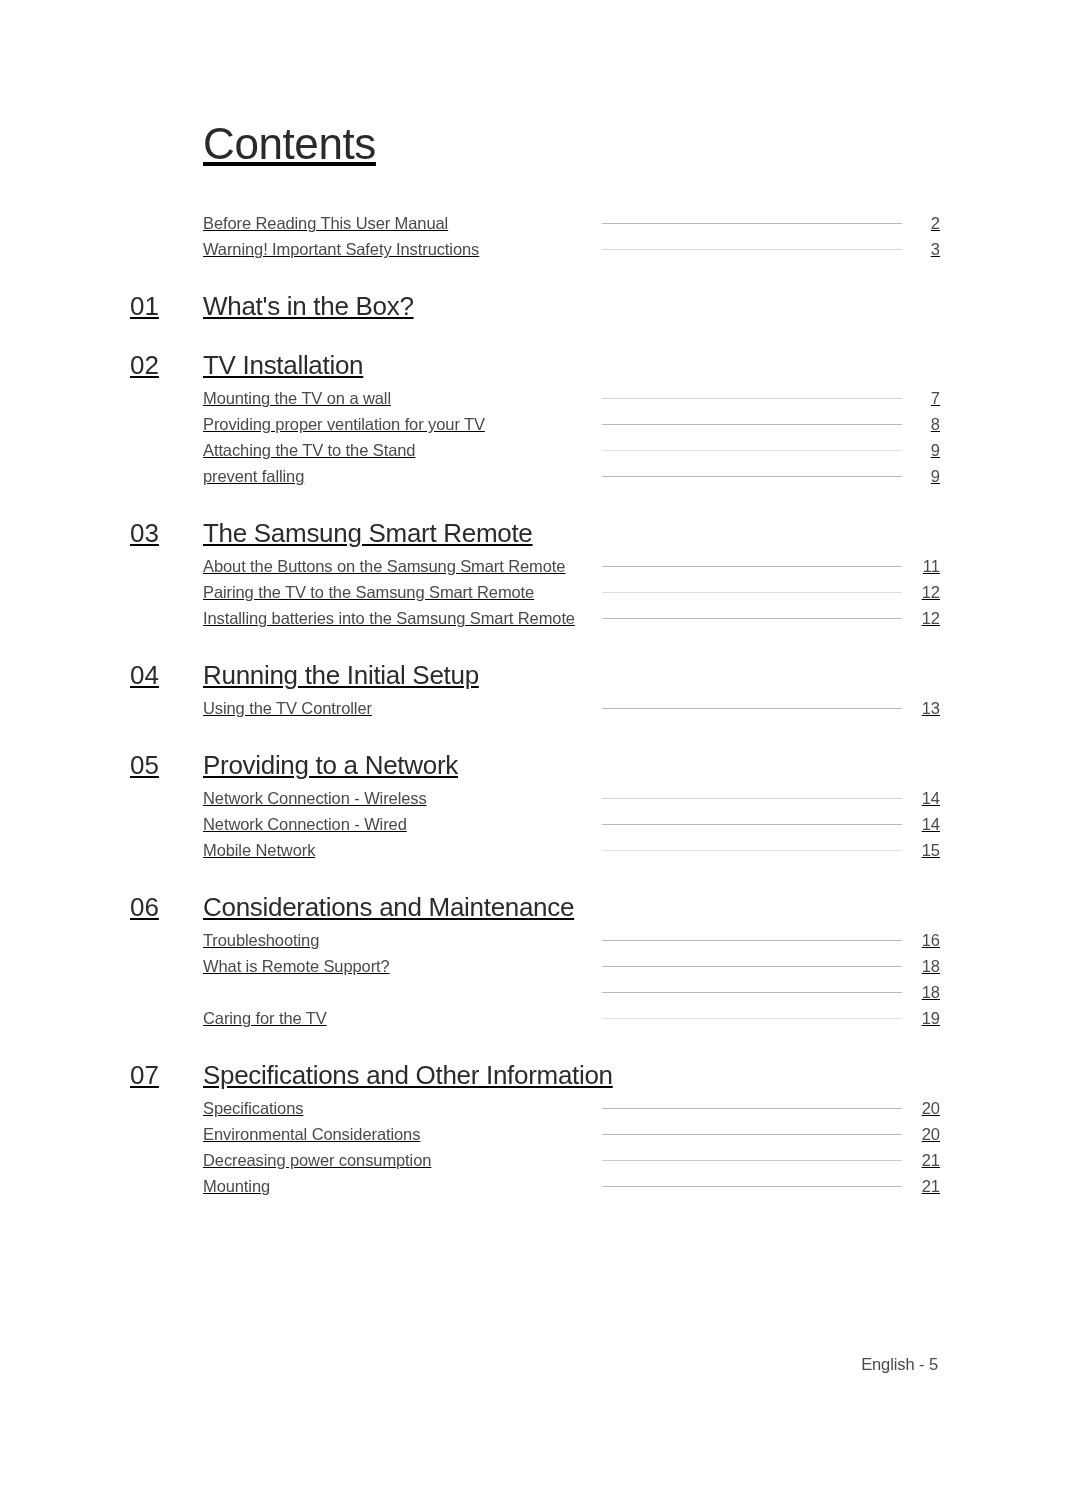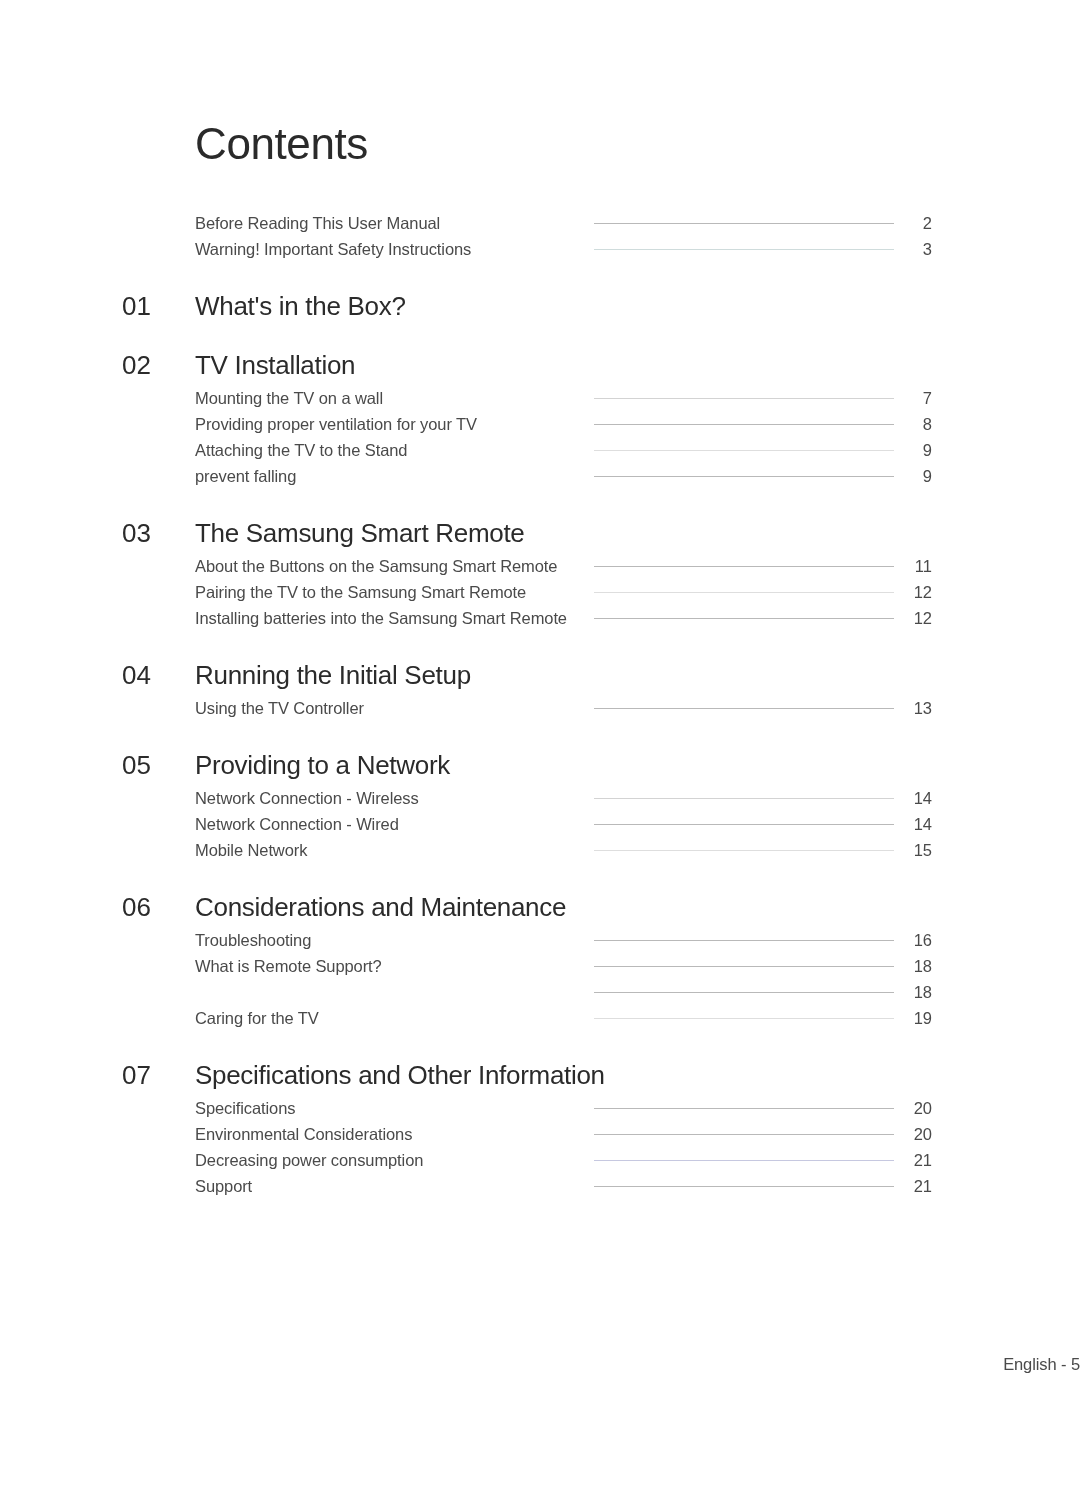--- a/index.html
+++ b/index.html
@@ -14,23 +14,24 @@
   .page {
     position: relative;
     width: 1080px;
     height: 1494px;
     background: #ffffff;
     overflow: hidden;
     box-sizing: border-box;
   }
   .content {
     position: absolute;
-    left: 122px;
+    left: 130px;
     top: 118px;
     width: 810px;
+    text-decoration: underline;
   }
 
   
   .doc-title {
     margin: 0 0 0 73px;
     font-size: 44px;
     font-weight: 400;
     letter-spacing: -0.4px;
     color: #2a2a2a;
     line-height: 1.18;
@@ -100,20 +101,21 @@
   .chapter-block { margin-top: 28px; }
   .chapter-block .sub-list { margin-top: 5px; }
 
   
   .footer {
     position: absolute;
     left: 0;
     right: 0;
     top: 1355px;
     text-align: right;
+    padding-right: 142px;
     font-size: 16.5px;
     color: #4a4a4a;
     letter-spacing: -0.1px;
   }
 </style>
 </head>
 <body>
 
 <div class="page">
 
@@ -270,21 +272,21 @@
               <div class="sub-label">Environmental Considerations</div>
               <div class="leader"></div>
               <div class="pg">20</div>
             </div>
             <div class="sub-row">
               <div class="sub-label">Decreasing power consumption</div>
               <div class="leader blue"></div>
               <div class="pg">21</div>
             </div>
             <div class="sub-row">
-              <div class="sub-label">Support</div>
+              <div class="sub-label">Mounting</div>
               <div class="leader"></div>
               <div class="pg">21</div>
             </div>
           </div>
         </div>
       </div>
 
   </div>
 
   <div class="footer">English - 5</div>

